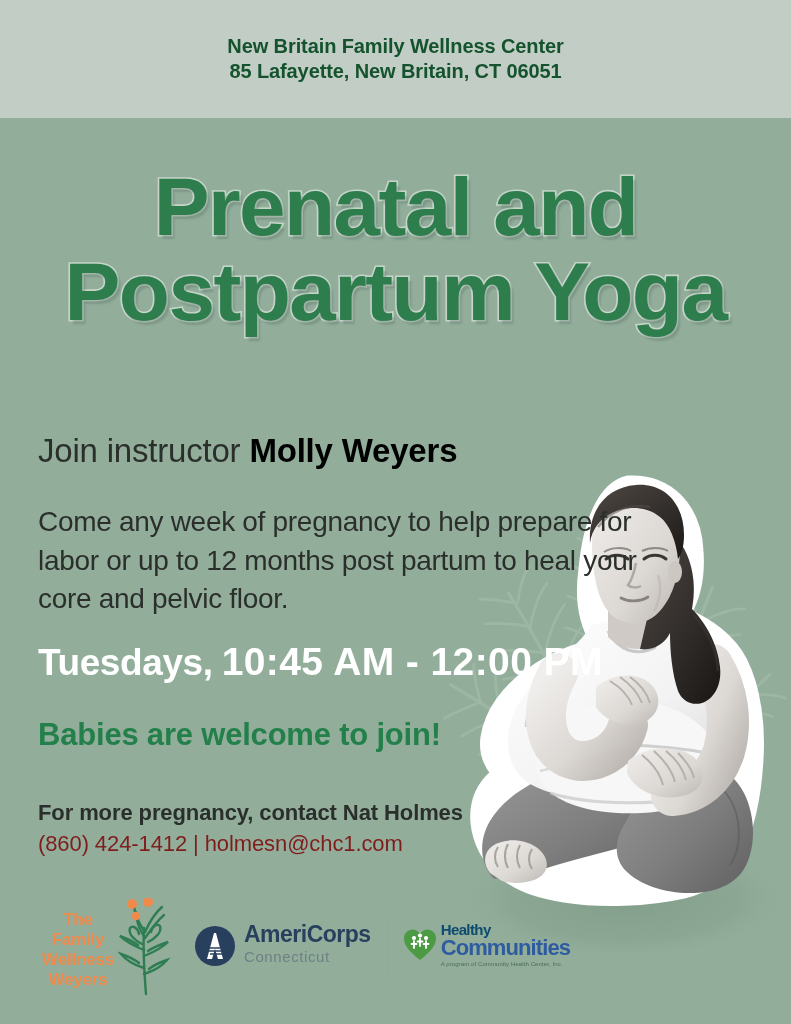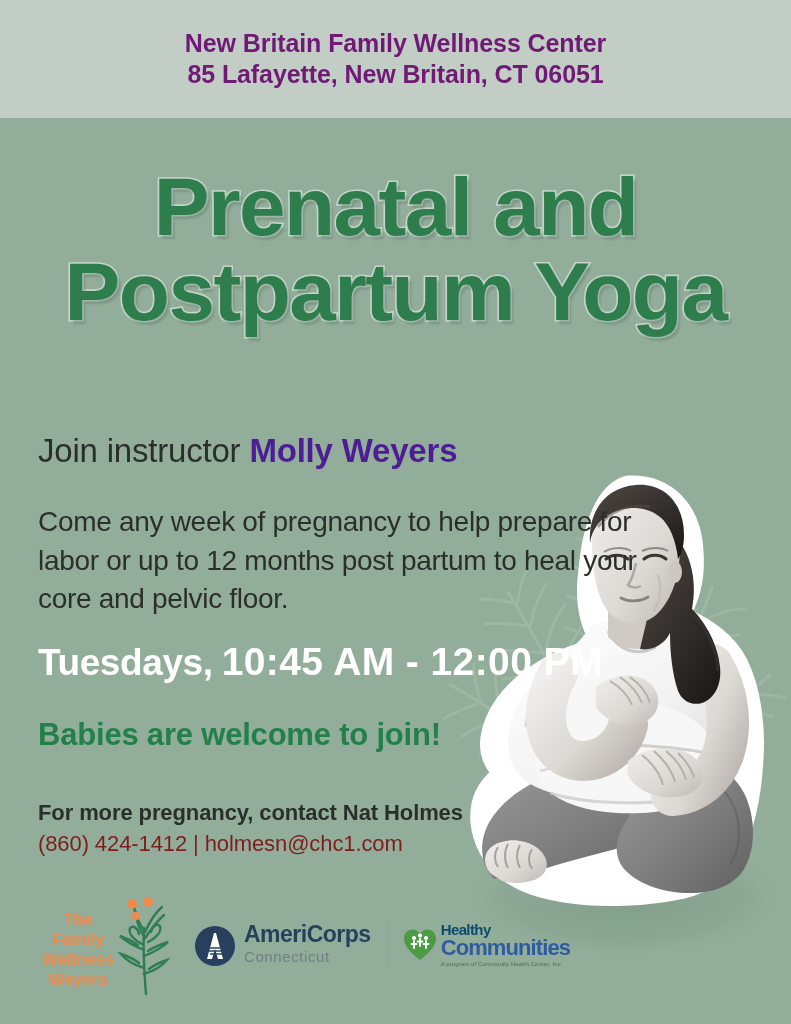--- a/index.html
+++ b/index.html
@@ -27,23 +27,23 @@
     height: 118px;
     background: #c2cdc6;
     box-sizing: border-box;
     display: flex;
     flex-direction: column;
     align-items: center;
     justify-content: center;
     z-index: 6;
   }
   .header-line {
-    font-size: 25px;
-    font-weight: bold;
-    color: #701a75;
+    font-size: 20px;
+    font-weight: bold;
+    color: #14532d;
     line-height: 1.26;
     letter-spacing: -0.1px;
     white-space: nowrap;
   }
 
   
   .watermark {
     position: absolute;
     left: 430px;
     top: 370px;
@@ -97,21 +97,21 @@
   }
   .instructor {
     top: 432px;
     font-size: 33px;
     color: #2b2f2c;
     letter-spacing: -0.2px;
     white-space: nowrap;
   }
   .instructor .name {
     font-weight: bold;
-    color: #4c1d95;
+    color: #000000;
   }
 
   .desc {
     top: 503px;
     font-size: 28px;
     line-height: 1.38;
     color: #2b2f2c;
     letter-spacing: -0.3px;
     max-width: 620px;
   }

